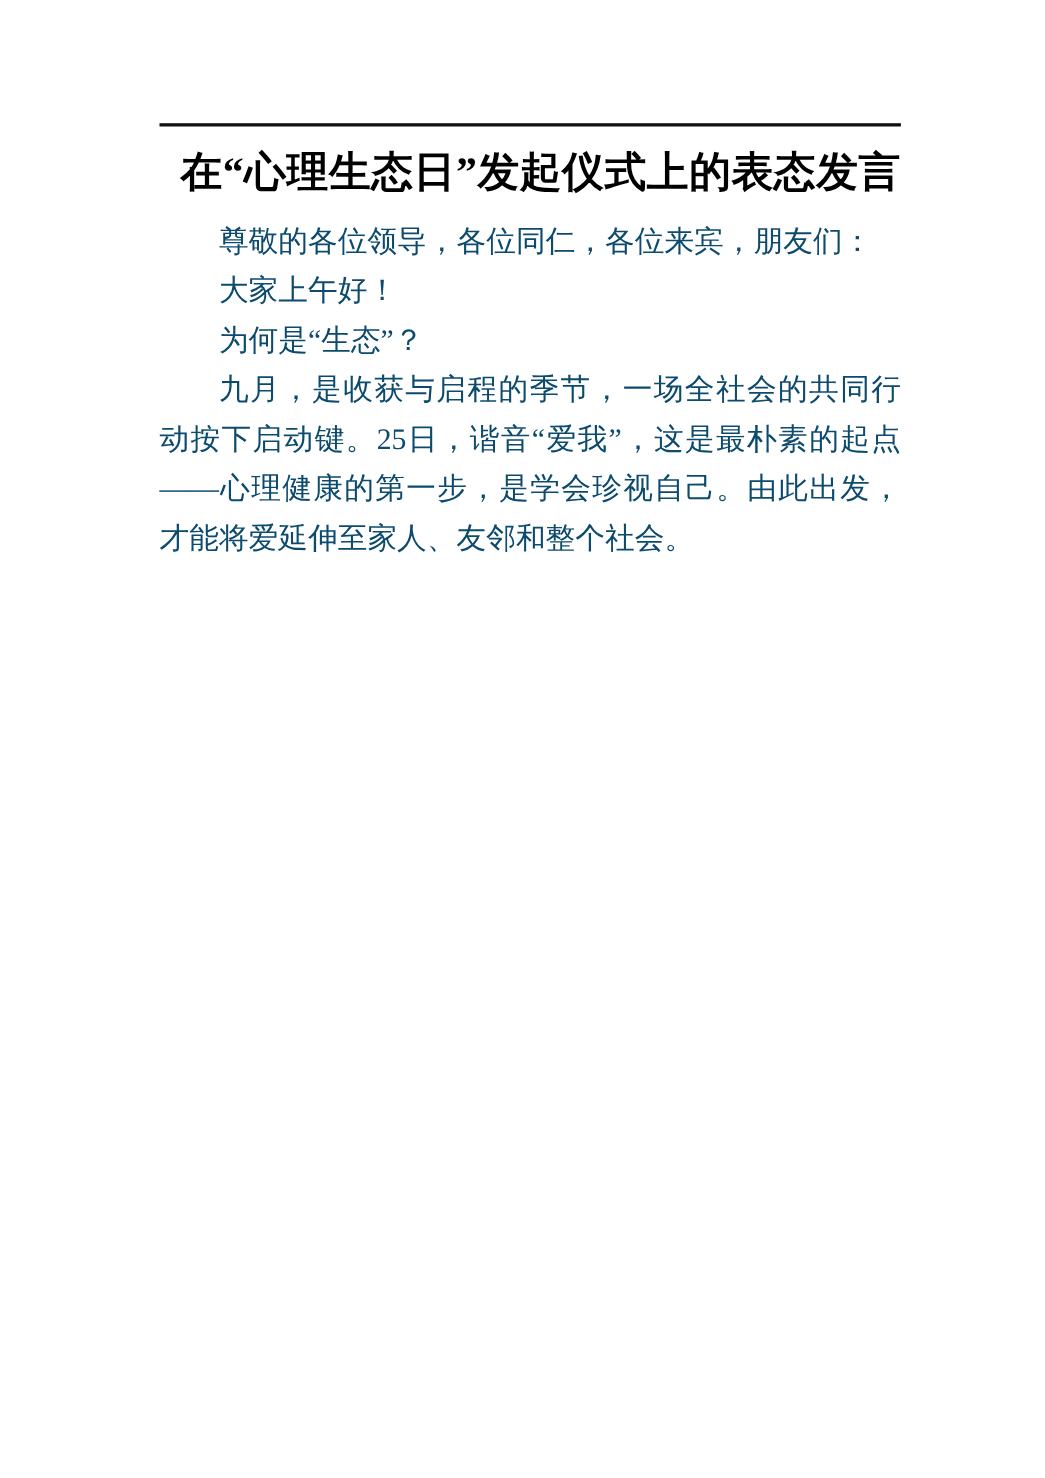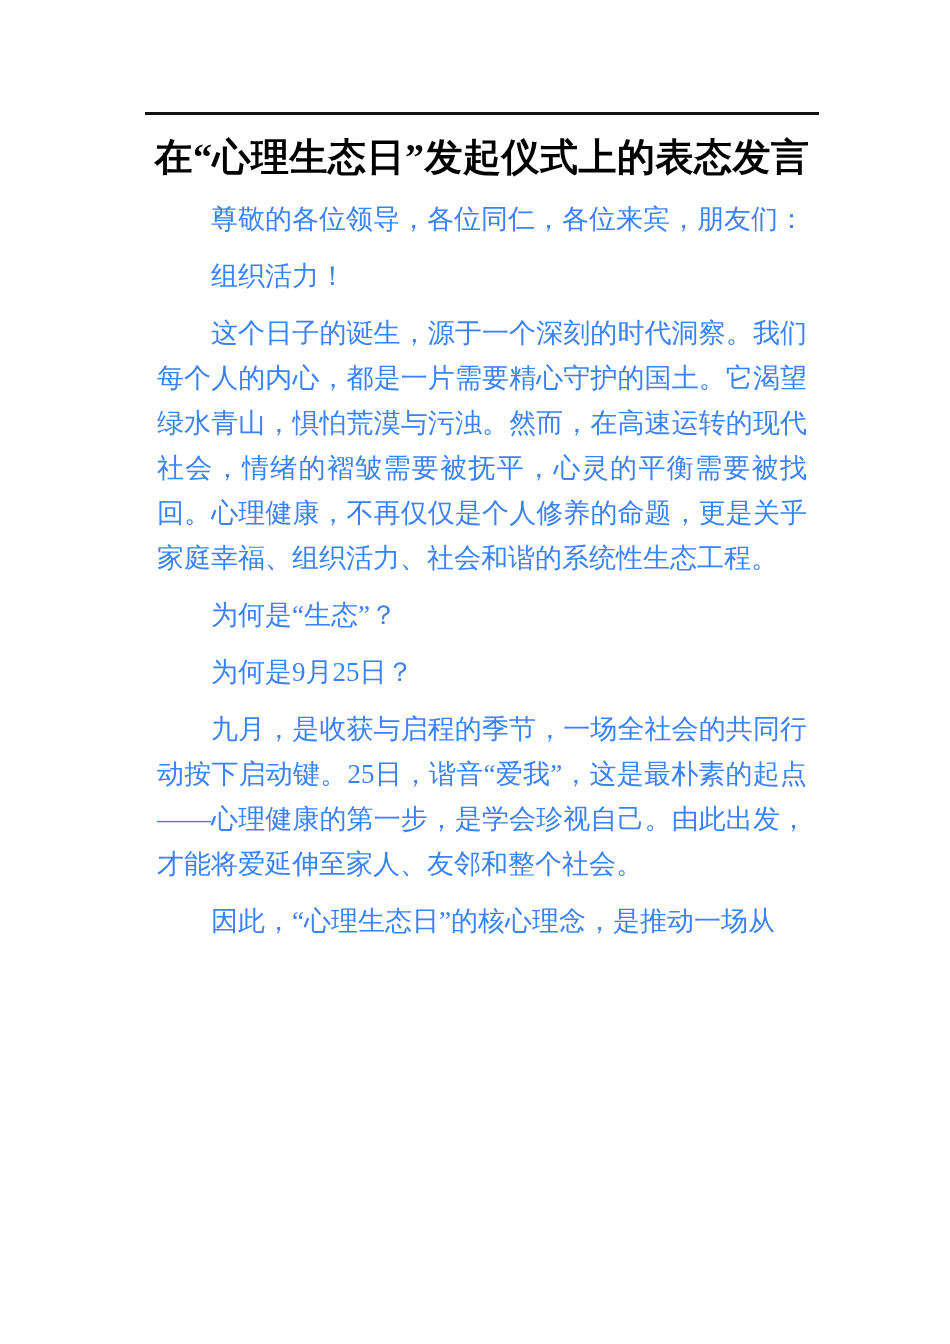--- a/index.html
+++ b/index.html
@@ -25,48 +25,45 @@
   .title-rule {
     height: 3px;
     background: #111111;
     width: 100%;
   }
   .doc-title {
     margin: 16px 0 0 0;
     font-size: 38px;
     line-height: 52px;
     font-weight: bold;
-    text-align: center;
+    text-align: right;
     letter-spacing: 0.5px;
     color: #000000;
     font-family: "Liberation Serif", "DejaVu Serif", serif;
   }
   .body-text {
     margin-top: 14px;
   }
   .para {
-    margin: 12px;
+    margin: 0;
     font-size: 27px;
     line-height: 45px;
     text-align: justify;
     text-indent: 2em;
-    color: #3b82f6;
+    color: #0c4a6e;
     font-family: "Liberation Serif", "DejaVu Serif", serif;
   }
 </style>
 </head>
 <body>
 
 <div class="page">
   <div class="doc">
     <div class="title-rule"></div>
     <h1 class="doc-title">在“心理生态日”发起仪式上的表态发言</h1>
     <div class="body-text">
       <p class="para">尊敬的各位领导，各位同仁，各位来宾，朋友们：</p>
-      <p class="para">组织活力！</p>
-      <p class="para">这个日子的诞生，源于一个深刻的时代洞察。我们每个人的内心，都是一片需要精心守护的国土。它渴望绿水青山，惧怕荒漠与污浊。然而，在高速运转的现代社会，情绪的褶皱需要被抚平，心灵的平衡需要被找回。心理健康，不再仅仅是个人修养的命题，更是关乎家庭幸福、组织活力、社会和谐的系统性生态工程。</p>
+      <p class="para">大家上午好！</p>
       <p class="para">为何是“生态”？</p>
-      <p class="para">为何是9月25日？</p>
       <p class="para">九月，是收获与启程的季节，一场全社会的共同行动按下启动键。25日，谐音“爱我”，这是最朴素的起点——心理健康的第一步，是学会珍视自己。由此出发，才能将爱延伸至家人、友邻和整个社会。</p>
-      <p class="para">因此，“心理生态日”的核心理念，是推动一场从</p>
     </div>
   </div>
 </div>
 
 </body></html>

